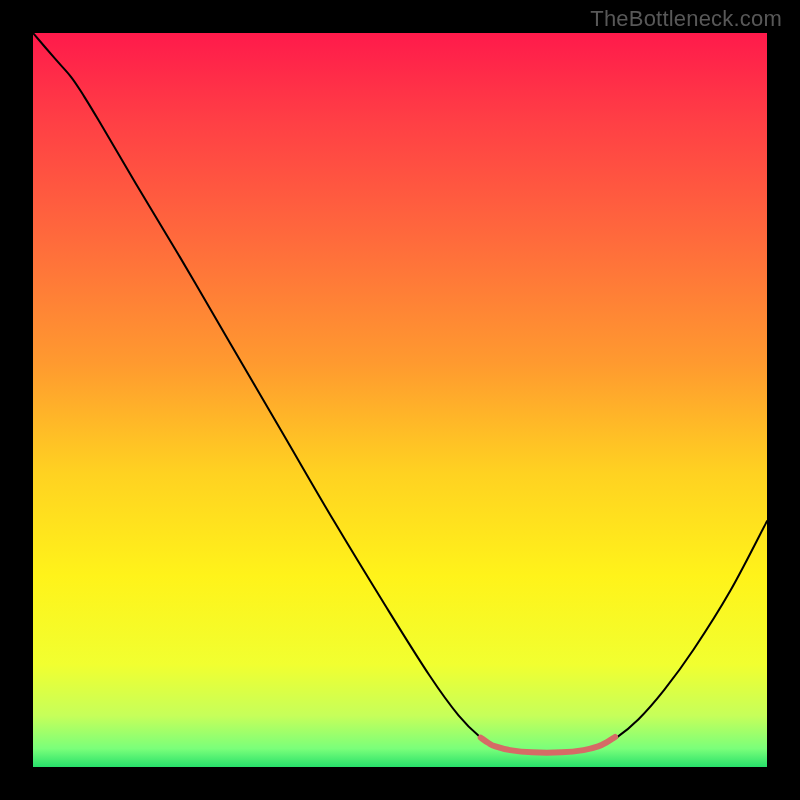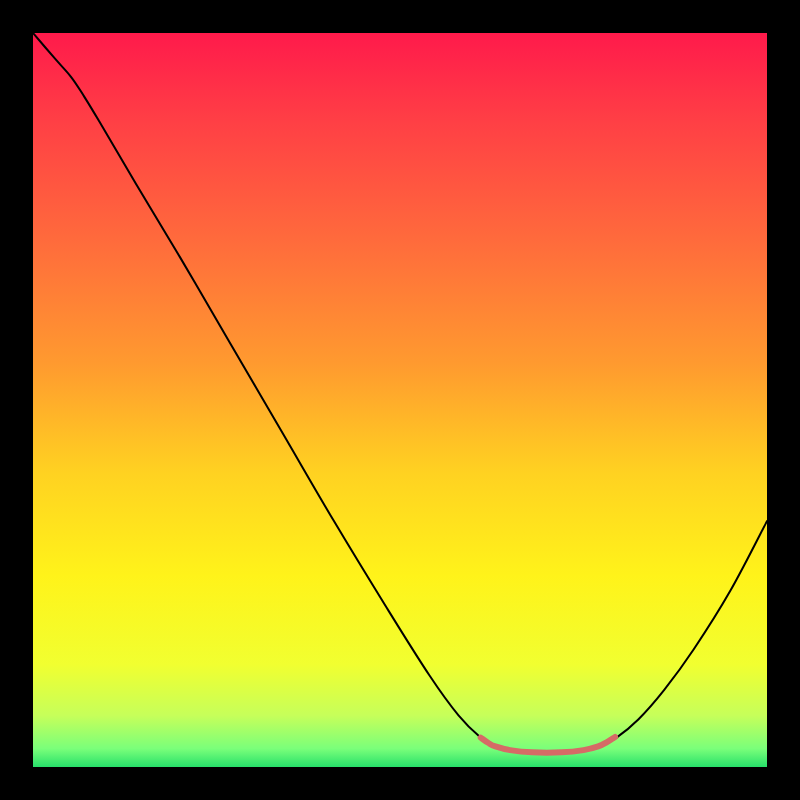--- a/index.html
+++ b/index.html
@@ -26,20 +26,21 @@
     top: 33px;
     width: 734px;
     height: 734px;
   }
   .plot svg { display: block; }
 </style>
 </head>
 <body>
 
 <div class="frame">
+  <div class="watermark">TheBottleneck.com</div>
   <div class="plot">
     <svg id="plot-svg" width="734" height="734" viewBox="0 0 734 734" preserveAspectRatio="none">
       <defs>
         <linearGradient id="bg-grad" x1="0" y1="0" x2="0" y2="1">
             <stop offset="0.00%" stop-color="#ff1a4b"></stop>
             <stop offset="12.00%" stop-color="#ff3f45"></stop>
             <stop offset="28.00%" stop-color="#ff6a3c"></stop>
             <stop offset="45.00%" stop-color="#ff9a2f"></stop>
             <stop offset="60.00%" stop-color="#ffd221"></stop>
             <stop offset="74.00%" stop-color="#fff31a"></stop>

